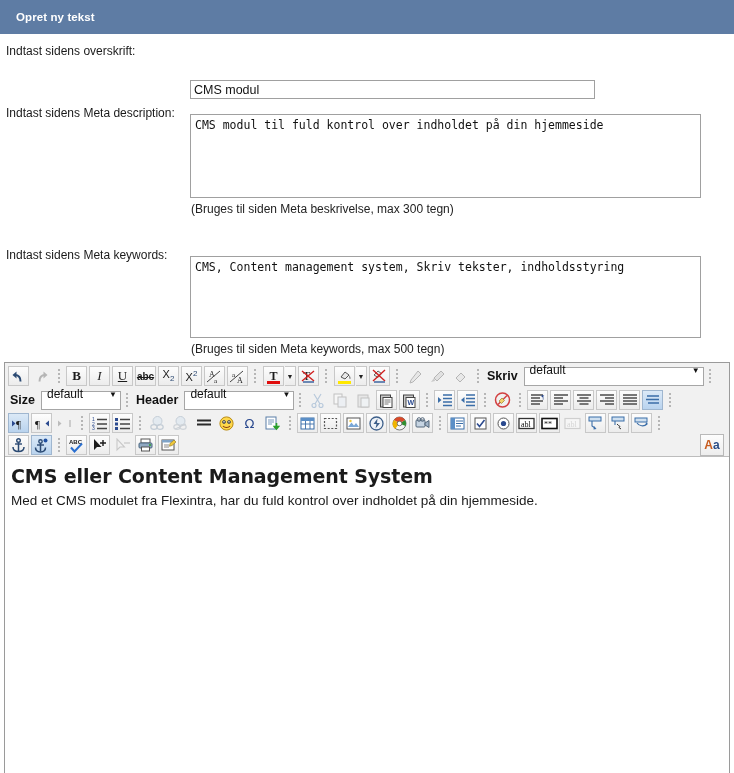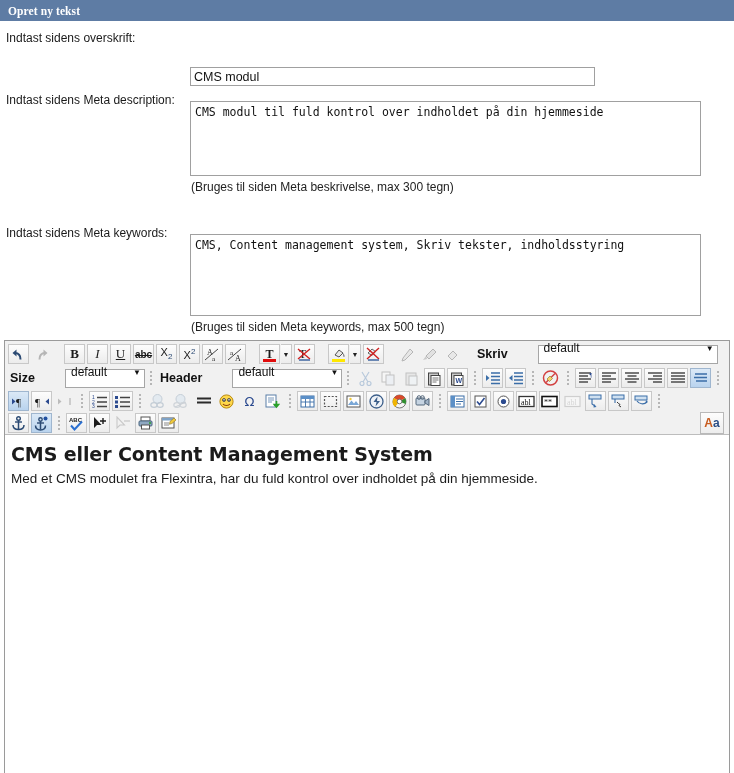--- a/index.html
+++ b/index.html
@@ -6,26 +6,25 @@
   body{
     width:734px;height:773px;overflow:hidden;
     background:#ffffff;
     font-family:"Liberation Sans", sans-serif;
     font-size:12px;color:#222;
   }
   .page{position:relative;width:734px;height:773px;box-sizing:border-box;}
 
   
   .titlebar{
-    height:21px;background:#5e7ca4;
+    height:34px;background:#5e7ca4;
     border-bottom:1px solid #4a6race;
     display:flex;align-items:center;
-    padding-left:8px;
+    padding-left:16px;
     box-sizing:border-box;
-    font-family:Liberation Serif, serif;
   }
   .titlebar .t{
     color:#ffffff;font-weight:bold;font-size:11.5px;letter-spacing:.1px;
   }
 
   
   .form{padding:10px 0 0 0;}
   .row{display:flex;align-items:flex-start;margin-bottom:0;}
   .lbl{
     width:190px;min-width:190px;text-align:left;
@@ -86,21 +85,21 @@
   .btn.on{border:1px solid #9fb6cf;background:linear-gradient(#dbe9f7,#b9d3ee);}
   .btn.dis{opacity:.38;}
   .arrow{width:11px;height:20px;display:flex;align-items:center;justify-content:center;font-size:7px;color:#222;border:1px solid #c8c8c8;border-left:none;background:linear-gradient(#fdfdfd,#ececec);box-sizing:border-box;}
   .cbtn{display:flex;align-items:center;margin:0 1px;}
 
   .tlabel{font-weight:bold;font-size:12.5px;color:#111;margin:0 6px 0 3px;}
   .sel{
     height:19px;box-sizing:border-box;
     border:1px solid #a6a6a6;background:#fff;
     display:flex;align-items:center;justify-content:space-between;
-    padding:0 3px 12px 5px;font-size:12px;color:#111;margin-left:24px;
+    padding:0 3px 12px 5px;font-size:12px;color:#111;
   }
   .sel .cv{font-size:12px;}
   .sel .ca{font-size:8px;color:#111;margin-left:6px;}
   .sel.font{width:180px;}
   .sel.size{width:80px;}
   .sel.header{width:110px;}
 
   .aa{
     margin-left:auto;margin-right:3px;
     width:22px;height:20px;border:1px solid #b9b9b9;
@@ -157,21 +156,21 @@
     <div class="row row-head">
       <div class="lbl">Indtast sidens overskrift:</div>
       <div class="fieldcol">
         <input class="txt" value="CMS modul" style="">
       </div>
     </div>
 
     <div class="row row-desc">
       <div class="lbl mid-lbl" style="height:70px;">Indtast sidens Meta description:</div>
       <div class="fieldcol">
-        <textarea class="ta" rows="5" style="height: 75px;">CMS modul til fuld kontrol over indholdet på din hjemmeside</textarea>
+        <textarea class="ta" rows="5" style="height: 84px;">CMS modul til fuld kontrol over indholdet på din hjemmeside</textarea>
         <div class="hint">(Bruges til siden Meta beskrivelse, max 300 tegn)</div>
       </div>
     </div>
 
     <div class="row row-kw">
       <div class="lbl mid-lbl" style="height:70px;">Indtast sidens Meta keywords:</div>
       <div class="fieldcol">
         <textarea class="ta" rows="5" style="height: 82px;">CMS, Content management system, Skriv tekster, indholdsstyring</textarea>
         <div class="hint">(Bruges til siden Meta keywords, max 500 tegn)</div>
       </div>

